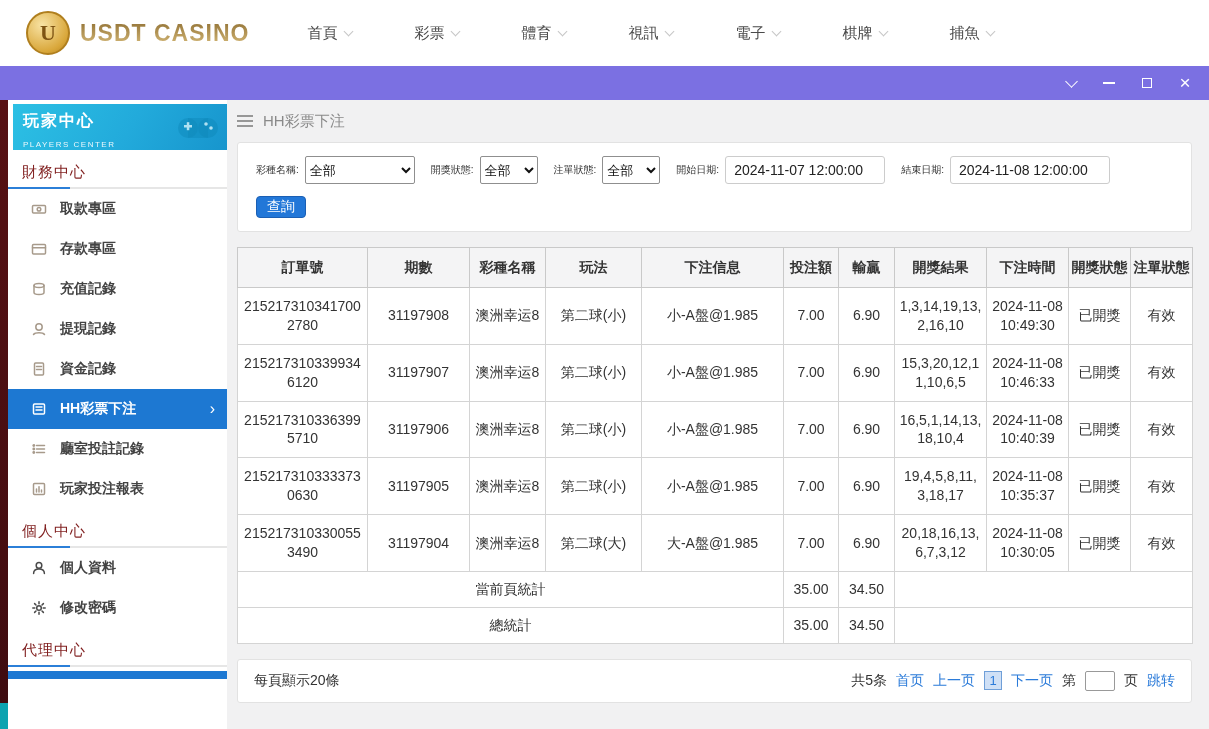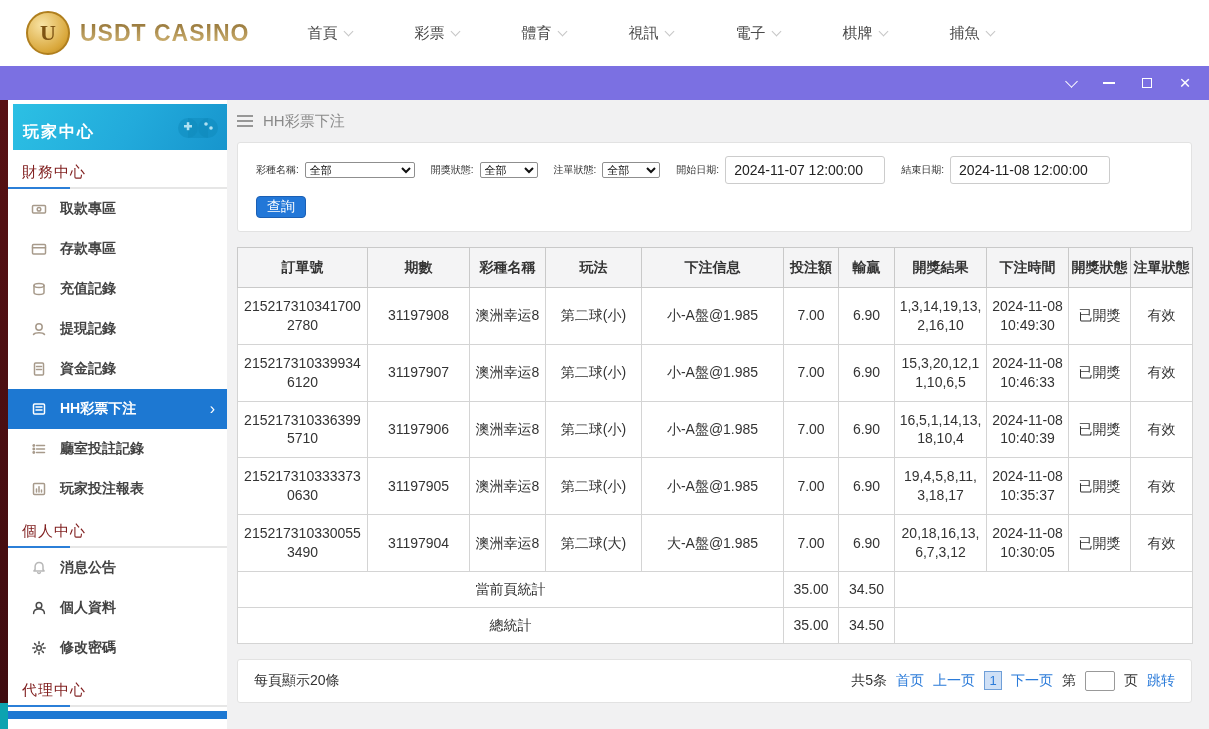--- a/index.html
+++ b/index.html
@@ -38,21 +38,21 @@
   .main { display:flex; height:629px; background:#f1f1f2; }
   .left-strip { width:8px; display:flex; flex-direction:column; }
   .strip-red { flex:1; background:linear-gradient(180deg,#571114,#3f0c10); }
   .strip-teal { height:26px; background:#0ca3b0; }
 
   
   .sidebar { width:219px; background:#fff; position:relative; overflow:hidden; display:flex; flex-direction:column; }
   .sb-header { margin:4px 0 0 5px; height:46px; position:relative; overflow:hidden;
     background:linear-gradient(120deg,#2cc0e4 0%,#22aadb 55%,#1795cd 100%);
     padding:7px 10px; color:#fff; }
-  .sb-header .t1 { font-size:16px; font-weight:bold; letter-spacing:2px;margin-top:11px; }
+  .sb-header .t1 { font-size:16px; font-weight:bold; letter-spacing:2px; }
   .sb-header .t2 { font-size:8px; letter-spacing:1.5px; opacity:.9; margin-top:8px; }
   .sb-gamepad { position:absolute; right:6px; top:8px; opacity:.8; }
   .sb-sec { padding:13px 0 5px 14px; font-size:15px; color:#7f1d1d; letter-spacing:1px; }
   .sb-sec-line { height:2px; background:#e6e6e6; position:relative; }
   .sb-sec-line::before { content:''; position:absolute; left:0; top:0; width:62px; height:2px; background:#2b7fd8; }
   .sb-item { display:flex; align-items:center; height:40px; padding-left:22px; gap:13px;
     font-size:14px; color:#434343; font-weight:bold; cursor:pointer; position:relative; }
   .sb-item.active { background:#1d78d2; color:#fff; }
   .sb-item.active .arr { position:absolute; right:12px; font-size:16px; color:#fff; font-weight:normal; }
   .sb-ico { width:17px; height:17px; display:flex; align-items:center; justify-content:center; }
@@ -65,21 +65,21 @@
   
   .content { flex:1; padding:0 17px 0 10px; overflow:hidden; }
   .breadcrumb { height:42px; display:flex; align-items:center; gap:10px; color:#8a8a8a; font-size:15px; }
   .hamb { width:16px; display:flex; flex-direction:column; gap:3px; cursor:pointer; }
   .hamb span { height:2px; background:#979797; }
 
   .filter-card { background:#fff; border:1px solid #e2e2e2; border-radius:3px; padding:13px 18px 13px; margin-bottom:15px; }
   .filter-row { display:flex; align-items:center; flex-wrap:wrap; }
   .filter-row label { font-size:10px; color:#333; margin:0 6px 0 0; }
   .fgap { margin-right:16px; display:flex; align-items:center; }
-  select.sel { height:16px; font-size:11px; border:1px solid #8f8f8f; border-radius:2px; background:#fff; color:#111; }
+  select.sel { height:28px; font-size:13px; border:1px solid #8f8f8f; border-radius:2px; background:#fff; color:#111; }
   select.wide { width:110px; }
   select.narrow { width:58px; }
   .date-input { width:160px; height:28px; border:1px solid #ccc; border-radius:3px; padding:0 8px;
     font-size:14px; color:#222; font-family:inherit; }
   .btn-search { margin-top:12px; min-width:46px; height:22px; padding:0 10px; background:#2277d8;
     border:1px solid #1b5fb4; color:#fff; border-radius:4px; font-size:14px; cursor:pointer; font-family:inherit; }
 
   
   .table-card { margin-bottom:15px; }
   table.bets { width:955px; border-collapse:collapse; table-layout:fixed; background:#fff; }
@@ -257,29 +257,20 @@
             <line x1="8" y1="11" x2="8" y2="5.8"></line>
             <line x1="10.5" y1="11" x2="10.5" y2="9"></line>
           </svg>
         </span>
       <span>玩家投注報表</span>
     </div>
 
     <div class="sb-sec">個人中心</div>
     <div class="sb-sec-line"></div>
 
-    <div class="sb-item">
-      <span class="sb-ico ic-light">
-          <svg width="16" height="16" viewBox="0 0 16 16">
-            <path d="M8 2.5c-2.4 0-3.9 1.8-3.9 4v3L2.9 11h10.2L12 9.5v-3c0-2.2-1.6-4-4-4z"></path>
-            <path d="M6.6 12.6a1.5 1.5 0 0 0 2.8 0"></path>
-          </svg>
-        </span>
-      <span>消息公告</span>
-    </div>
     <div class="sb-item">
       <span class="sb-ico ic-dark">
           <svg width="16" height="16" viewBox="0 0 16 16">
             <circle cx="8" cy="5.4" r="2.8"></circle>
             <path d="M2.6 13.6c0-3 2.4-4.5 5.4-4.5s5.4 1.5 5.4 4.5"></path>
           </svg>
         </span>
       <span>個人資料</span>
     </div>
     <div class="sb-item">

